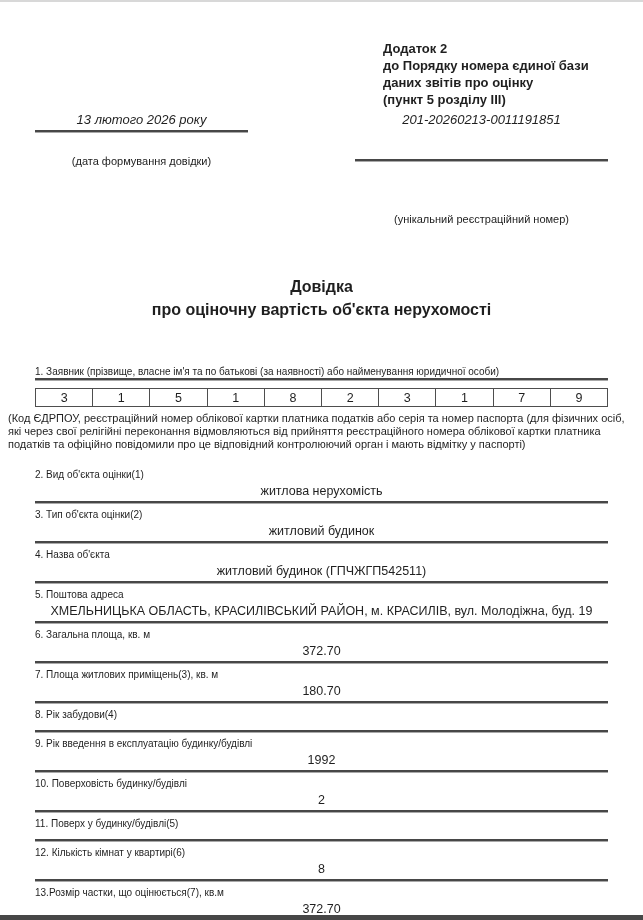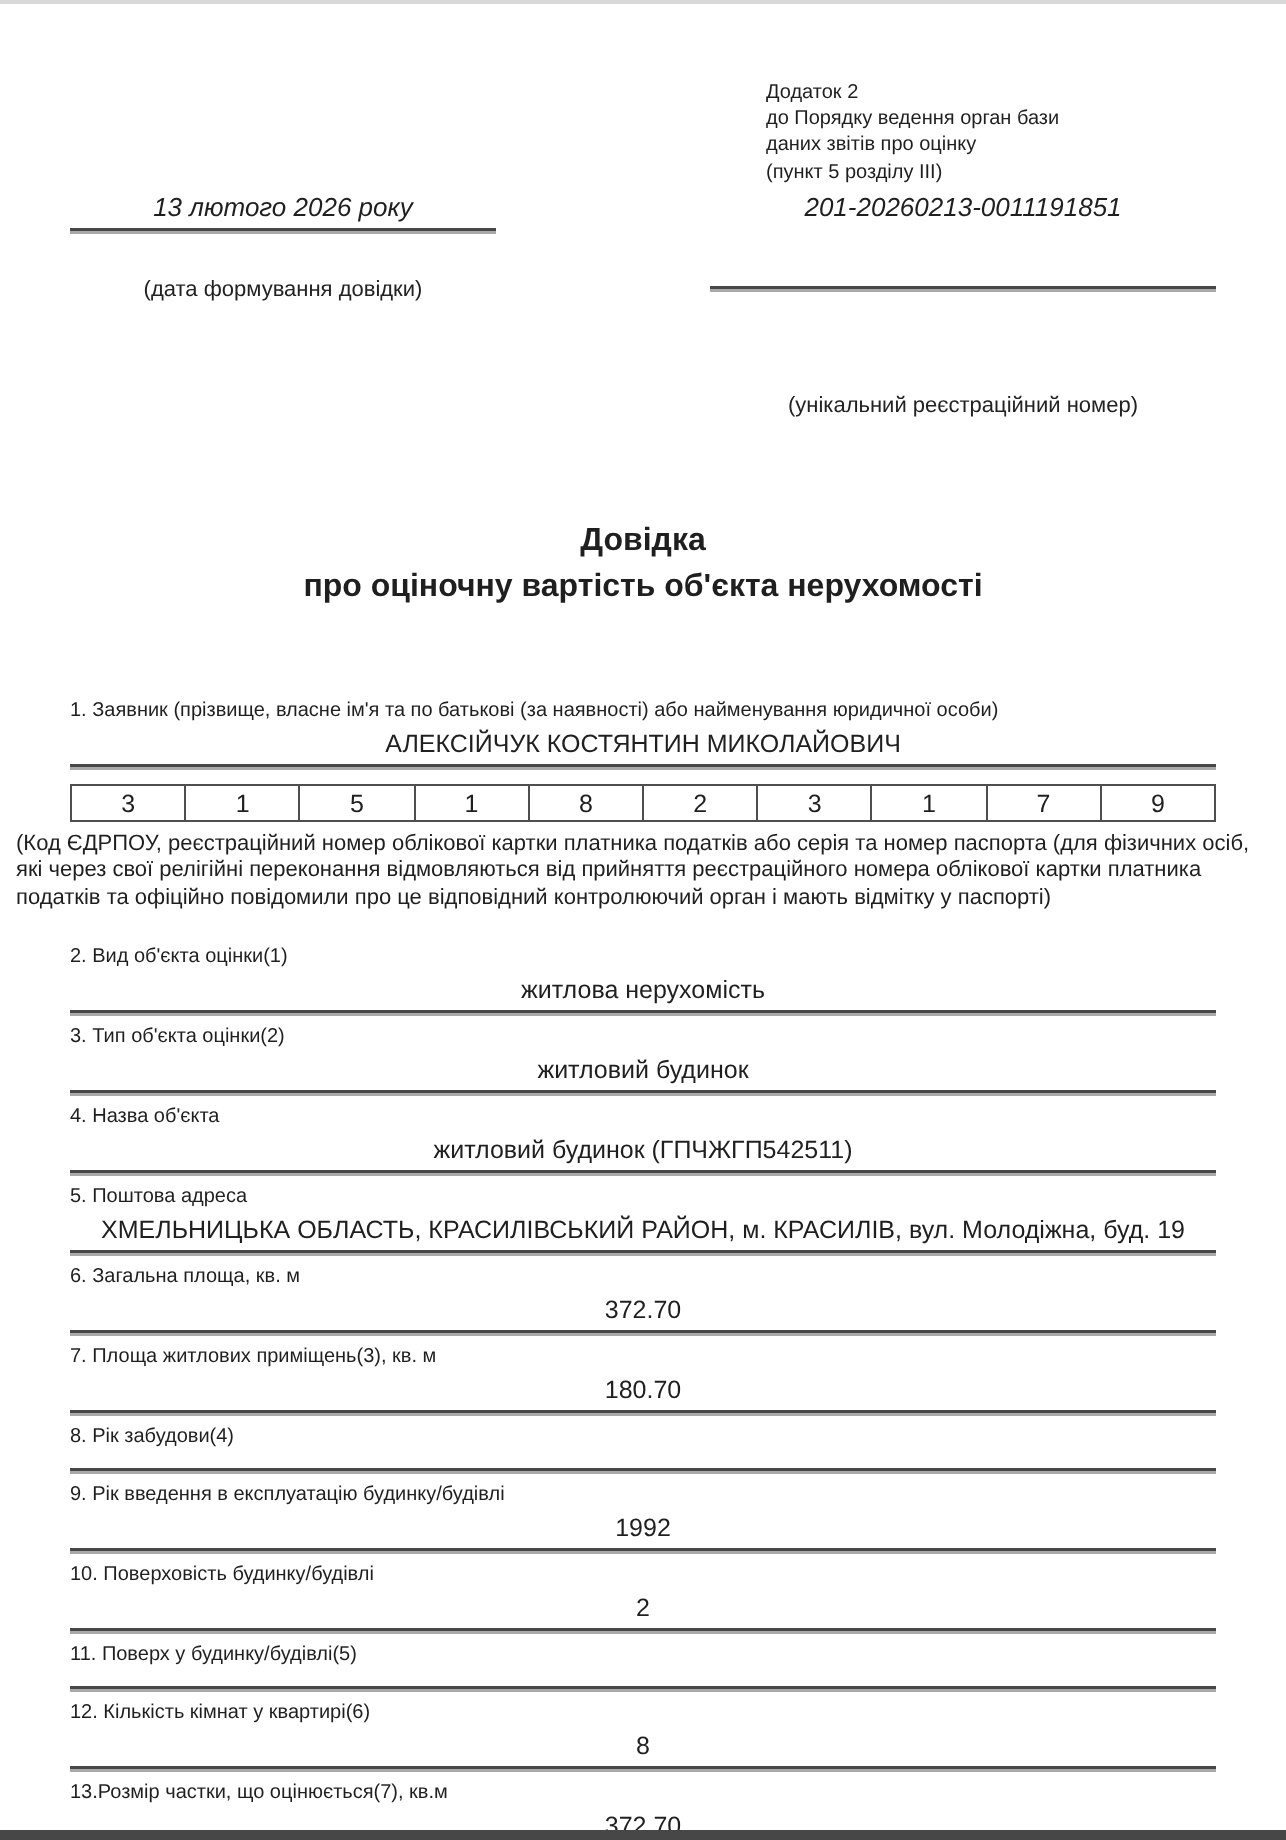--- a/index.html
+++ b/index.html
@@ -4,21 +4,21 @@
 <style>
   html,body{margin:0;padding:0;}
   body{
     width:643px;height:920px;background:#ffffff;overflow:hidden;
     font-family:"Liberation Sans","DejaVu Sans",sans-serif;color:#1f1f1f;
   }
   .page{position:relative;width:643px;height:920px;background:#fff;}
   .top-edge{height:2px;background:#d8d8d8;}
   .bottom-edge{position:absolute;left:0;right:0;bottom:0;height:5px;background:#474747;}
 
-  .hdr-right{margin:38px 20px 0 383px;font-size:10px;line-height:1.32;}
+  .hdr-right{margin:38px 20px 0 383px;font-size:13px;line-height:1.32;font-weight:bold;}
 
   .sig-row{display:flex;margin-top:3px;}
   .sig-col{display:flex;flex-direction:column;text-align:center;}
   .sig-col.left{margin-left:35px;width:213px;}
   .sig-col.right{margin-left:107px;width:253px;gap:29px;}
   .sig-value{font-size:13px;padding-bottom:3px;font-style:italic;}
   .rule{height:3px;background:linear-gradient(#474747 0 55%,#a9a9a9 55% 100%);}
   .sig-caption{font-size:11px;padding-top:2px;color:#222;margin-top:20px;}
 
   .doc-title{margin-top:50px;text-align:center;font-weight:bold;font-size:16px;line-height:1.45;}
@@ -38,21 +38,21 @@
   .fields{margin-top:12px;}
 </style>
 </head>
 <body>
 
 <div class="page">
   <div class="top-edge"></div>
 
   <div class="hdr-right">
     <div>Додаток 2</div>
-    <div>до Порядку ведення орган бази</div>
+    <div>до Порядку номера єдиної бази</div>
     <div>даних звітів про оцінку</div>
     <div>(пункт 5 розділу III)</div>
   </div>
 
   <div class="sig-row">
     <div class="sig-col left">
       <div class="sig-value">13 лютого 2026 року</div>
       <div class="rule"></div>
       <div class="sig-caption">(дата формування довідки)</div>
     </div>
@@ -63,21 +63,20 @@
     </div>
   </div>
 
   <div class="doc-title">
     <div>Довідка</div>
     <div>про оціночну вартість об'єкта нерухомості</div>
   </div>
 
   <div class="sec1">
     <div class="field-label">1. Заявник (прізвище, власне ім'я та по батькові (за наявності) або найменування юридичної особи)</div>
-    <div class="field-value">АЛЕКСІЙЧУК КОСТЯНТИН МИКОЛАЙОВИЧ</div>
     <div class="rule"></div>
 
     <div class="digits-table">
       <div class="digit-cell">3</div>
       <div class="digit-cell">1</div>
       <div class="digit-cell">5</div>
       <div class="digit-cell">1</div>
       <div class="digit-cell">8</div>
       <div class="digit-cell">2</div>
       <div class="digit-cell">3</div>

